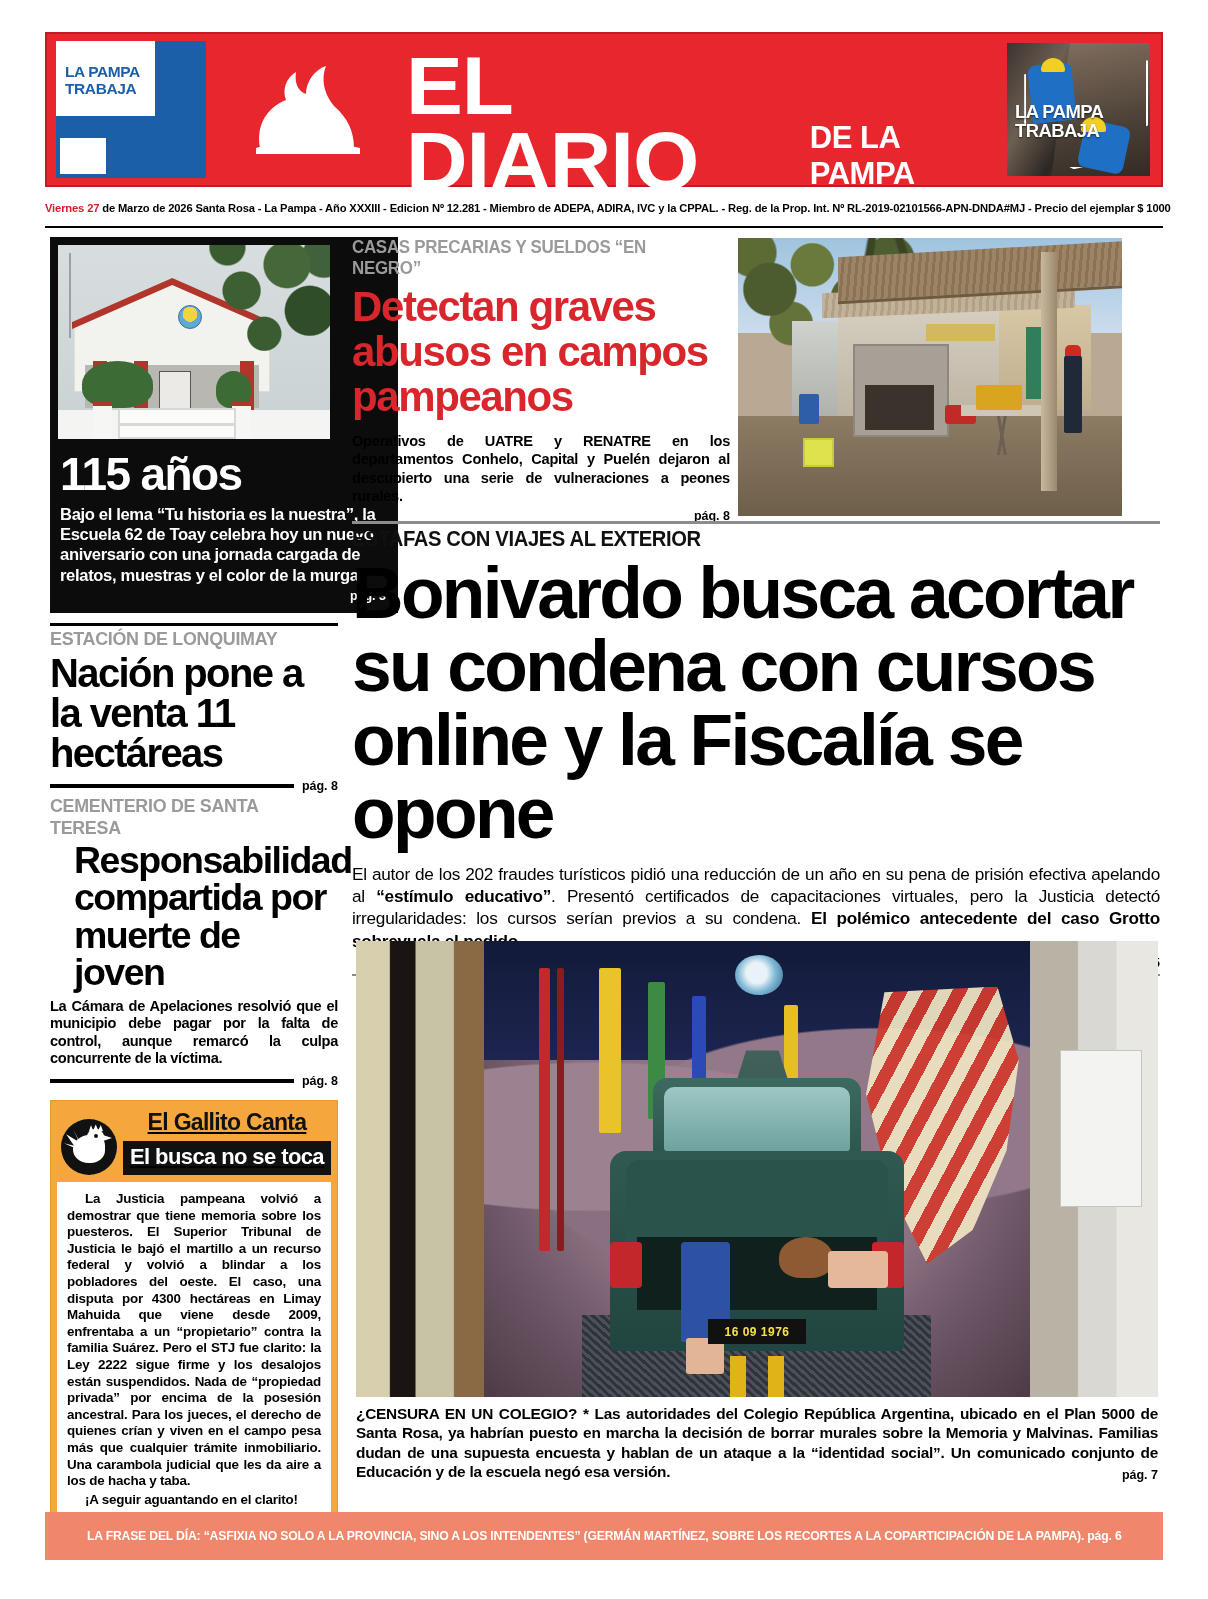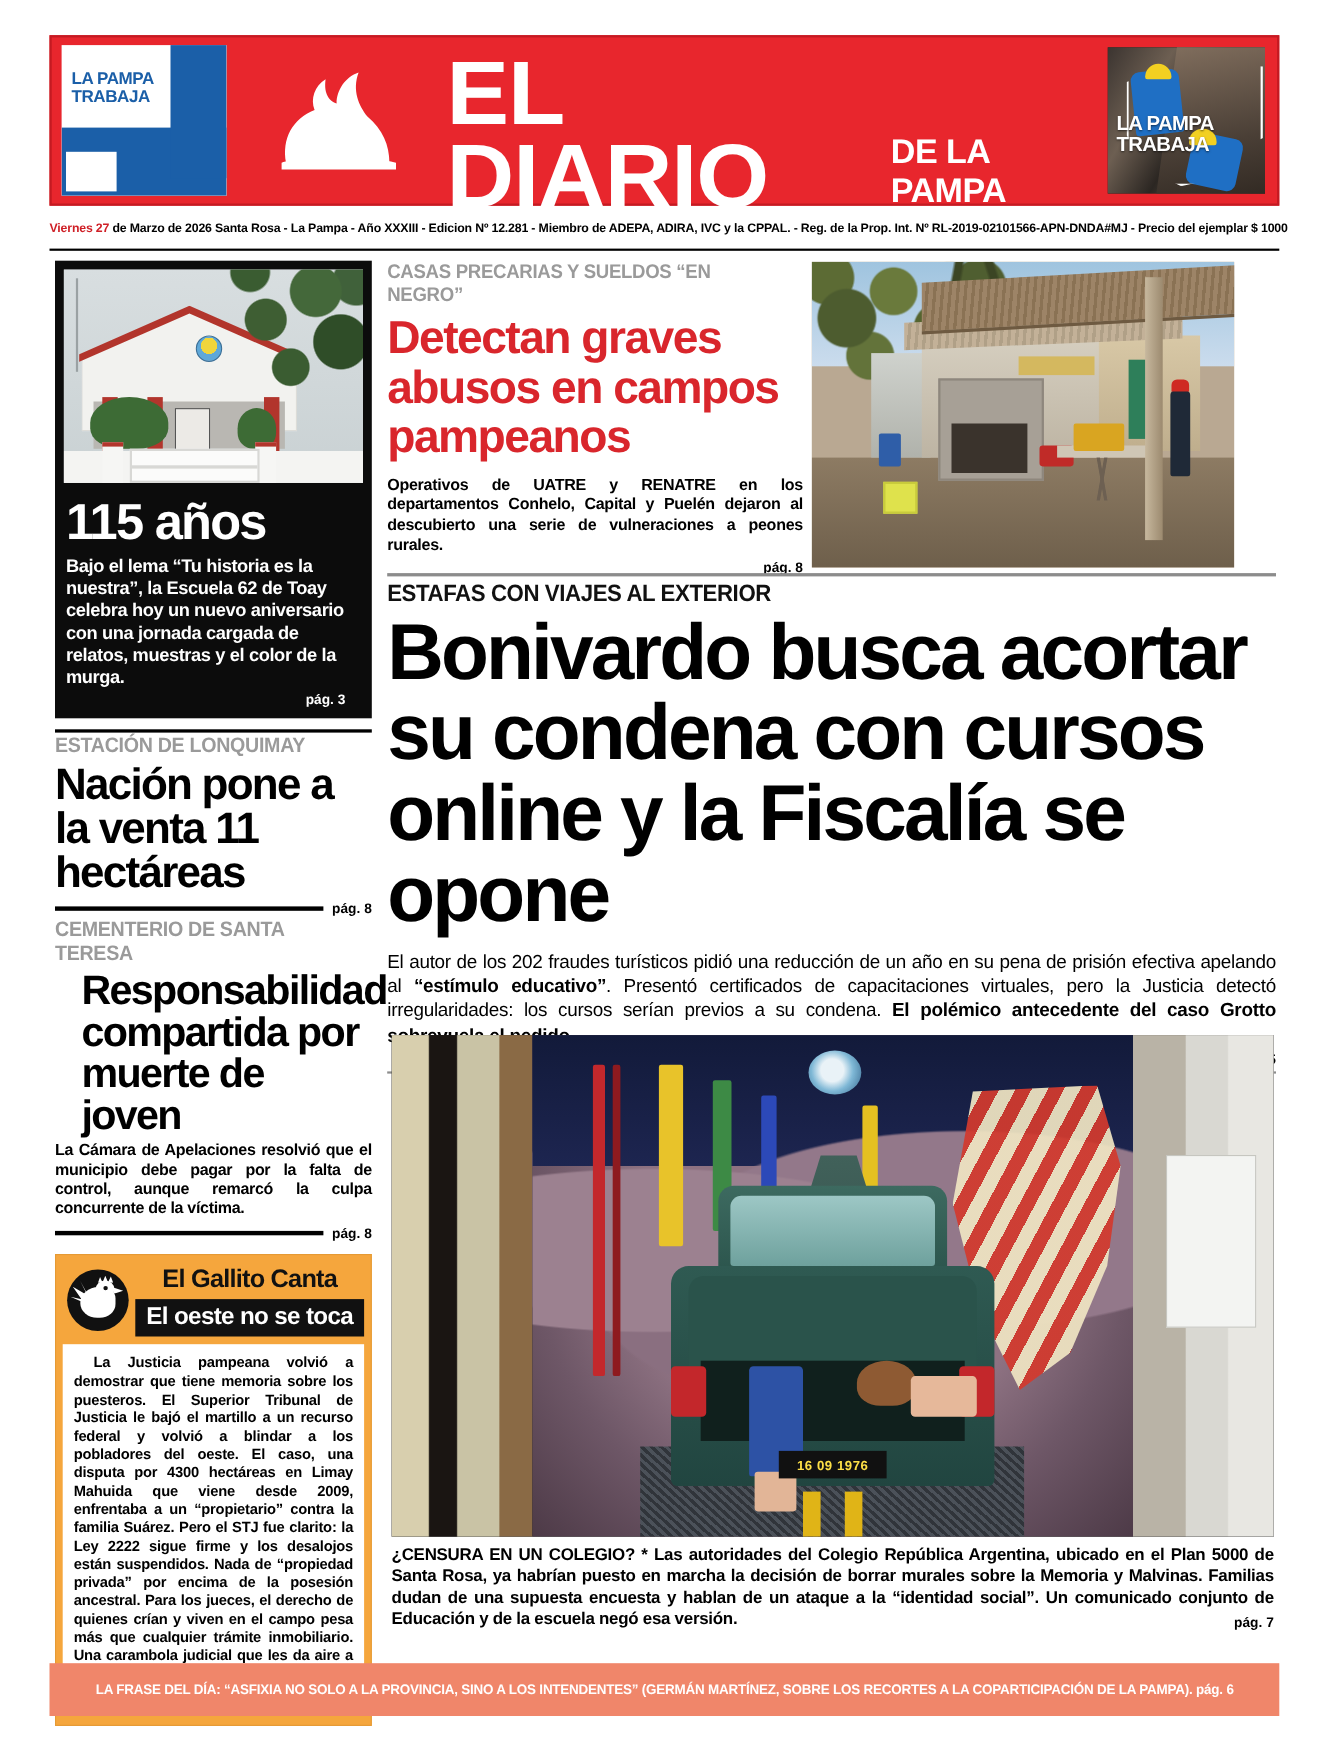--- a/index.html
+++ b/index.html
@@ -189,23 +189,23 @@
     font-weight: 800;
     text-align: right;
   }
   .rule-thick { height: 3px; background: #000; }
 
   
   .colL { position: absolute; left: 50px; top: 237px; width: 288px; }
 
   .school-card {
     background: #0c0c0c;
-    padding: 8px 20px 10px 8px;
+    padding: 8px 8px 10px 8px;
     box-sizing: border-box;
-    width: 288px;
+    width: 348px;
   }
   .photo { position: relative; overflow: hidden; }
 
   
   .ph-school { width: 272px; height: 194px; background:#cfd6d8; }
   .ph-school .sky { position:absolute; inset:0; background: linear-gradient(#d8dee0,#c9d1d3); }
   .ph-school .gable {
     position:absolute; left:6%; top:18%; width:72%; height:58%;
     background:#f2f2ef;
     clip-path: polygon(0 38%, 50% 0, 100% 38%, 100% 100%, 0 100%);
@@ -315,21 +315,21 @@
 
   
   .gallito {
     margin-top: 12px;
     background: #f5a63d;
     border: 1px solid #e59a34;
     padding: 6px 6px 8px 6px;
     box-sizing: border-box;
     width: 288px;
   }
-  .gallito-top { display:flex; align-items:center; }
+  .gallito-top { display:flex; align-items:flex-end;text-decoration:underline; }
   .rooster {
     flex: none;
     width: 56px; height: 56px; border-radius: 50%;
     background:#111;
     margin: 2px 6px 0 4px;
     position: relative; overflow:hidden;
   }
   .rooster .body {
     position:absolute; left:12px; top:16px; width:32px; height:28px;
     background:#fff; border-radius:56% 40% 48% 52%;
@@ -781,21 +781,21 @@
         <div class="rooster">
           <div class="tail"></div>
           <div class="body"></div>
           <div class="head"></div>
           <div class="comb"></div>
           <div class="beak"></div>
           <div class="eye"></div>
         </div>
         <div class="gallito-titles">
           <div class="gallito-title">El Gallito Canta</div>
-          <div class="gallito-sub">El oeste no se toca</div>
+          <div class="gallito-sub">El busca no se toca</div>
         </div>
       </div>
       <div class="gallito-body">
         <p>La Justicia pampeana volvió a demostrar que tiene memoria sobre los puesteros. El Superior Tribunal de Justicia le bajó el martillo a un recurso federal y volvió a blindar a los pobladores del oeste. El caso, una disputa por 4300 hectáreas en Limay Mahuida que viene desde 2009, enfrentaba a un “propietario” contra la familia Suárez. Pero el STJ fue clarito: la Ley 2222 sigue firme y los desalojos están suspendidos. Nada de “propiedad privada” por encima de la posesión ancestral. Para los jueces, el derecho de quienes crían y viven en el campo pesa más que cualquier trámite inmobiliario. Una carambola judicial que les da aire a los de hacha y taba.</p>
         <p>¡A seguir aguantando en el clarito!</p>
       </div>
     </div>
   </div>
 
   <div class="topmid">

